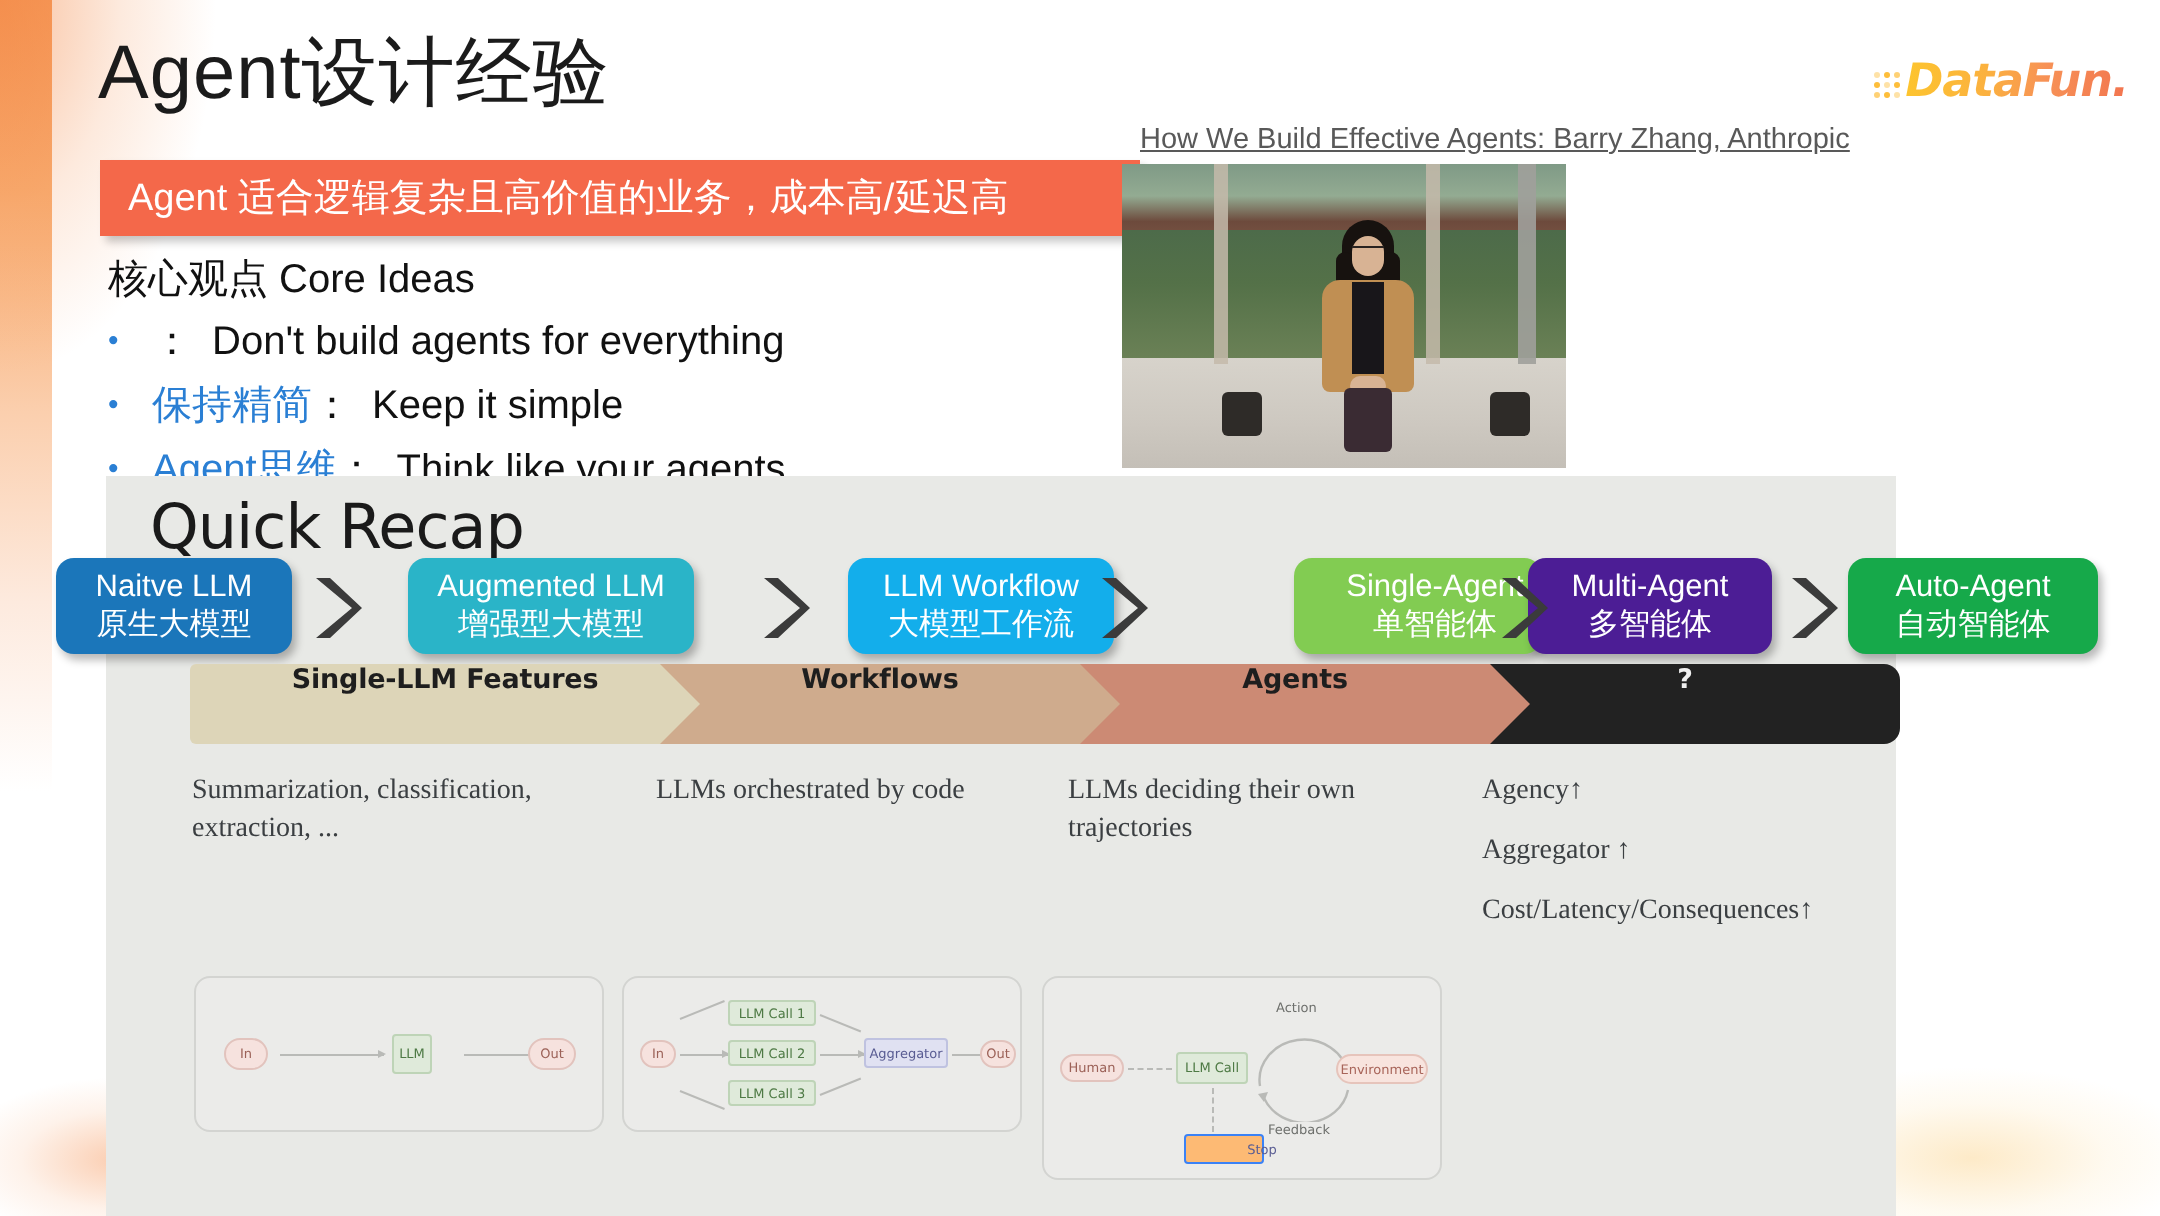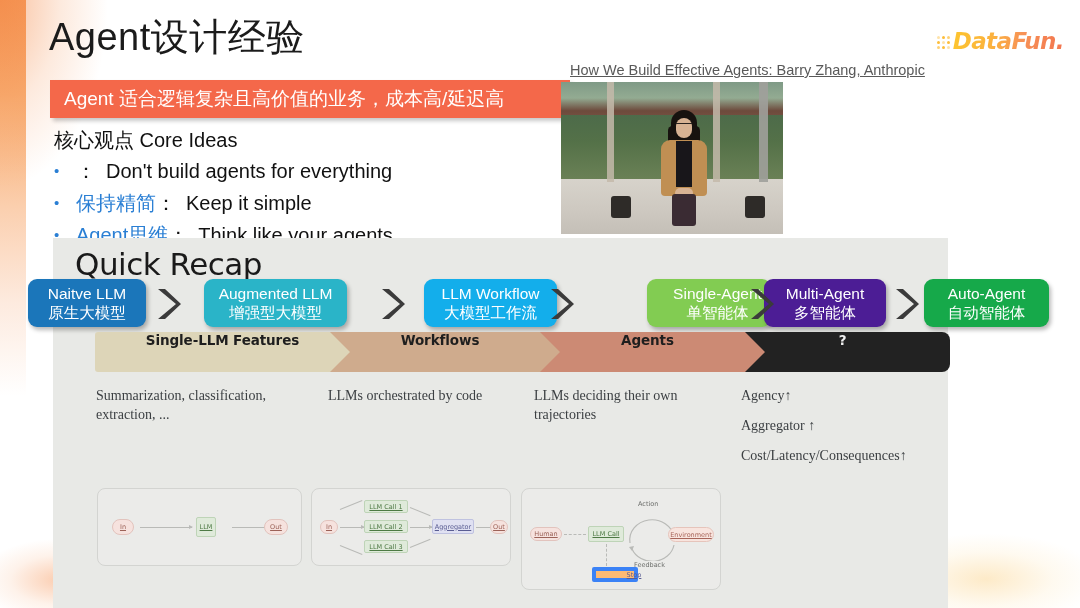--- a/index.html
+++ b/index.html
@@ -132,26 +132,26 @@
   .desc.col4 div{margin-bottom:11px;}
   
   #cards{position:absolute;left:97px;top:488px;width:860px;height:112px;}
   .card{
     position:absolute;top:0;height:78px;background:#ebebe9;
     border:1px solid #d3d4d1;border-radius:8px;box-sizing:border-box;
   }
   .card.tall{height:102px;}
   .node{
     position:absolute;display:flex;align-items:center;justify-content:center;
-    font-family:"DejaVu Sans",sans-serif;font-size:6.5px;white-space:nowrap;box-sizing:border-box;text-decoration:underline;
+    font-family:"DejaVu Sans",sans-serif;font-size:6.5px;white-space:nowrap;box-sizing:border-box;
   }
   .n-pill{border-radius:9px;background:#f6e2de;border:1px solid #e2c3bd;color:#9c6258;}
   .n-llm{border-radius:2px;background:#dfeada;border:1px solid #bed4b7;color:#4e7a45;}
   .n-agg{border-radius:2px;background:#e0e1f2;border:1px solid #bfc2e0;color:#5a5d93;}
-  .n-stop{border-radius:2px;background:#fdba74;border:4px solid #3b82f6;color:#5a5d93;padding-left:38px;}
+  .n-stop{border-radius:2px;background:#fdba74;border:1px solid #3b82f6;color:#5a5d93;padding-left:38px;}
   .n-env{border-radius:9px;background:#f8e4de;border:1px solid #e6c4bb;color:#a8655a;}
   .lbl{position:absolute;font-family:"DejaVu Sans",sans-serif;font-size:6.5px;color:#6d6f6c;}
   .ln{position:absolute;height:1px;background:#b9bab7;}
   .ln::after{
     content:"";position:absolute;right:-1px;top:-2.5px;
     border-left:4px solid #b9bab7;border-top:2.5px solid transparent;border-bottom:2.5px solid transparent;
   }
   .ln.nohead::after{display:none;}
   .dash{position:absolute;height:0;border-top:1px dashed #b9bab7;}
   .vdash{position:absolute;width:0;border-left:1px dashed #b9bab7;}

